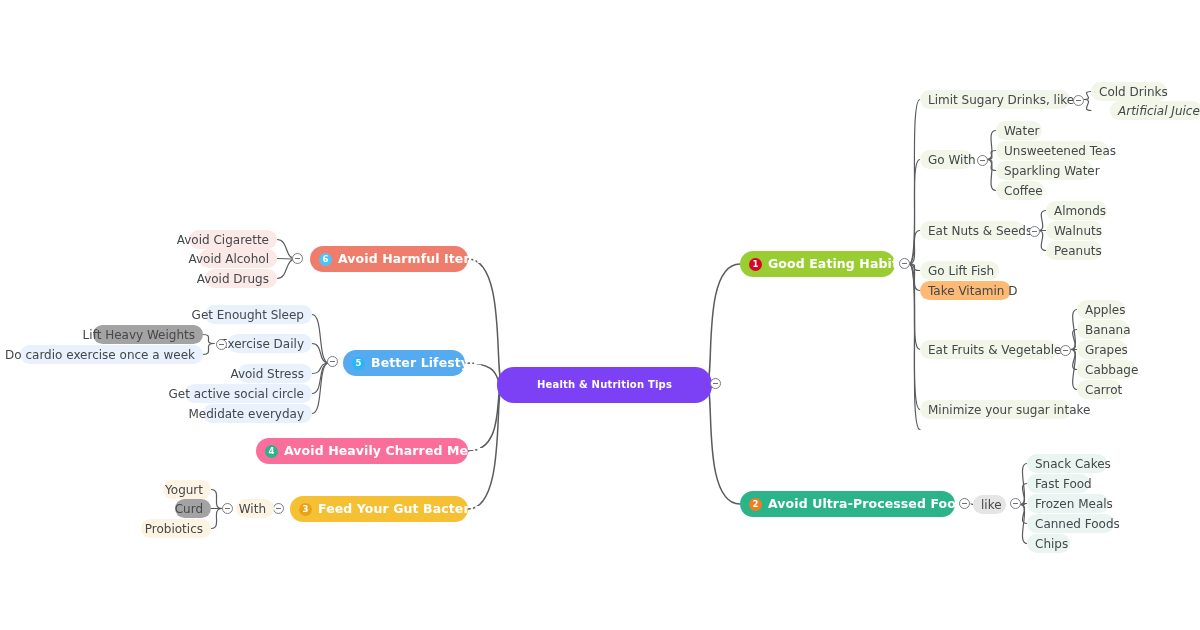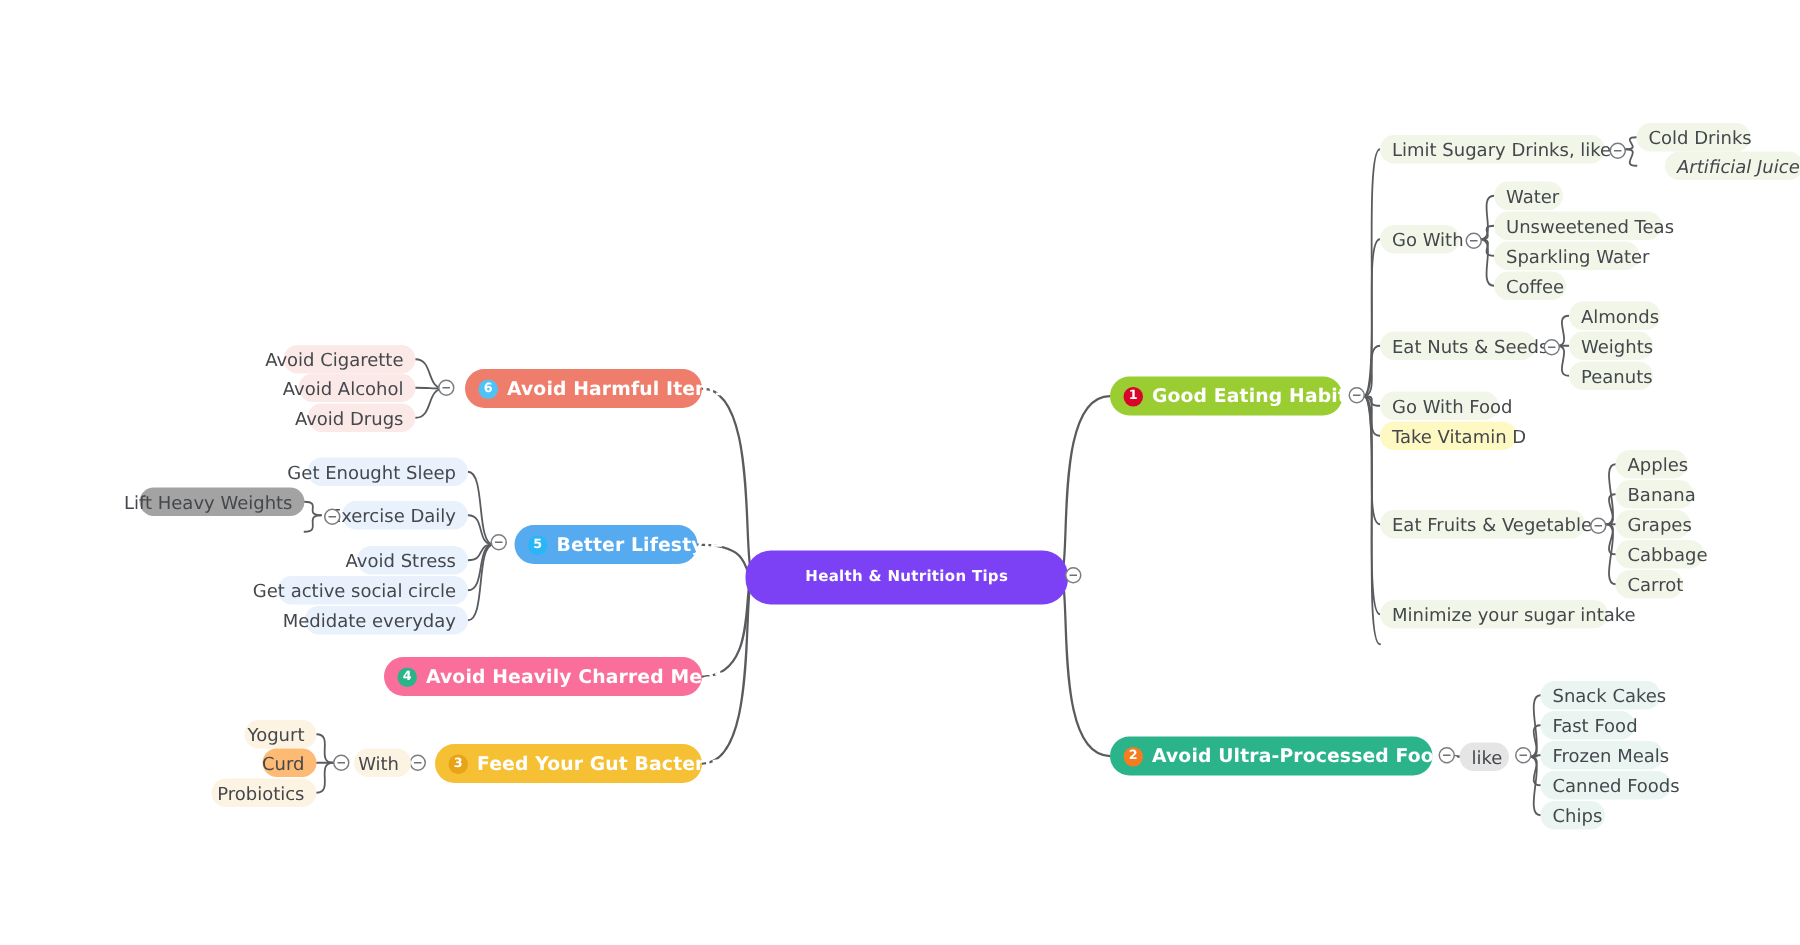--- a/index.html
+++ b/index.html
@@ -123,24 +123,24 @@
     <div class="node sub r" style="left: 1110px; top: 101px; width: 92px; background: rgb(241, 246, 232); font-style: italic;">Artificial Juice</div>
     <div class="node sub r" style="left: 920px; top: 150px; width: 53px; background: rgb(241, 246, 232);">Go With</div>
     <div class="toggle" style="left: 977px; top: 155px;"></div>
     <div class="node sub r" style="left: 996px; top: 121px; width: 46px; background: rgb(241, 246, 232);">Water</div>
     <div class="node sub r" style="left: 996px; top: 141px; width: 112px; background: rgb(241, 246, 232);">Unsweetened Teas</div>
     <div class="node sub r" style="left: 996px; top: 161px; width: 97px; background: rgb(241, 246, 232);">Sparkling Water</div>
     <div class="node sub r" style="left: 996px; top: 181px; width: 48px; background: rgb(241, 246, 232);">Coffee</div>
     <div class="node sub r" style="left: 920px; top: 221px; width: 104px; background: rgb(241, 246, 232);">Eat Nuts &amp; Seeds</div>
     <div class="toggle" style="left: 1029px; top: 226px;"></div>
     <div class="node sub r" style="left: 1046px; top: 201px; width: 61px; background: rgb(241, 246, 232);">Almonds</div>
-    <div class="node sub r" style="left: 1046px; top: 221px; width: 56px; background: rgb(241, 246, 232);">Weights</div>
+    <div class="node sub r" style="left: 1046px; top: 221px; width: 56px; background: rgb(241, 246, 232);">Walnuts</div>
     <div class="node sub r" style="left: 1046px; top: 241px; width: 56px; background: rgb(241, 246, 232);">Peanuts</div>
-    <div class="node sub r" style="left: 920px; top: 261px; width: 79px; background: rgb(241, 246, 232);">Go With Food</div>
-    <div class="node sub r" style="left: 920px; top: 281px; width: 91px; background: #fef9c3;">Take Vitamin D</div>
+    <div class="node sub r" style="left: 920px; top: 261px; width: 79px; background: rgb(241, 246, 232);">Go Lift Fish</div>
+    <div class="node sub r" style="left: 920px; top: 281px; width: 91px; background: #fdba74;">Take Vitamin D</div>
     <div class="node sub r" style="left: 920px; top: 340px; width: 137px; background: rgb(241, 246, 232);">Eat Fruits &amp; Vegetables</div>
     <div class="toggle" style="left: 1060px; top: 345px;"></div>
     <div class="node sub r" style="left: 1077px; top: 300px; width: 48px; background: rgb(241, 246, 232);">Apples</div>
     <div class="node sub r" style="left: 1077px; top: 320px; width: 52px; background: rgb(241, 246, 232);">Banana</div>
     <div class="node sub r" style="left: 1077px; top: 340px; width: 50px; background: rgb(241, 246, 232); text-align: right;">Grapes</div>
     <div class="node sub r" style="left: 1077px; top: 360px; width: 59px; background: rgb(241, 246, 232);">Cabbage</div>
     <div class="node sub r" style="left: 1077px; top: 380px; width: 45px; background: rgb(241, 246, 232);">Carrot</div>
     <div class="node sub r" style="left: 920px; top: 400px; width: 152px; background: rgb(241, 246, 232);">Minimize your sugar intake</div>
     <div class="node branch" style="left: 740px; top: 491px; width: 215px; height: 26px; background: rgb(43, 180, 138);">
       <span class="badge" style="background: rgb(245, 124, 31);">2</span>
@@ -164,30 +164,31 @@
     <div class="node sub l" style="left: 205px; top: 269px; width: 72px; background: rgb(251, 233, 231);">Avoid Drugs</div>
     <div class="node branch" style="left: 343px; top: 350px; width: 122px; height: 26px; background: rgb(85, 170, 240); flex-direction: row;">
       <span class="badge" style="background: rgb(41, 182, 246);">5</span>
       <span>Better Lifestyle</span>
     </div>
     <div class="toggle" style="left: 327px; top: 356px;"></div>
     <div class="node sub l" style="left: 205px; top: 305px; width: 107px; background: rgb(232, 241, 252);">Get Enought Sleep</div>
     <div class="node sub l" style="left: 228px; top: 334px; width: 84px; background: rgb(232, 241, 252);">Exercise Daily</div>
     <div class="toggle" style="left: 216px; top: 339px;"></div>
     <div class="node sub l" style="left: 93px; top: 325px; width: 110px; background: #a3a3a3;">Lift Heavy Weights</div>
+    <div class="node sub l" style="left: 20px; top: 345px; width: 183px; background: rgb(232, 241, 252);">Do cardio exercise once a week</div>
     <div class="node sub l" style="left: 238px; top: 364px; width: 74px; background: rgb(232, 241, 252);">Avoid Stress</div>
     <div class="node sub l" style="left: 185px; top: 384px; width: 127px; background: rgb(232, 241, 252);">Get active social circle</div>
     <div class="node sub l" style="left: 203px; top: 404px; width: 109px; background: rgb(232, 241, 252);">Medidate everyday</div>
     <div class="node branch" style="left: 256px; top: 438px; width: 212px; height: 26px; background: rgb(250, 110, 155); flex-direction: row;">
       <span class="badge" style="background: rgb(43, 180, 138);">4</span>
       <span>Avoid Heavily Charred Meats</span>
     </div>
     <div class="node branch" style="left: 290px; top: 496px; width: 178px; height: 26px; background: rgb(245, 192, 51); flex-direction: row;">
       <span class="badge" style="background: rgb(232, 163, 23);">3</span>
       <span>Feed Your Gut Bacteria</span>
     </div>
     <div class="toggle" style="left: 273px; top: 503px;"></div>
     <div class="node sub l" style="left: 236px; top: 499px; width: 38px; background: rgb(253, 243, 226);">With</div>
     <div class="toggle" style="left: 222px; top: 503px;"></div>
     <div class="node sub l" style="left: 163px; top: 480px; width: 48px; background: rgb(253, 243, 226);">Yogurt</div>
-    <div class="node sub l" style="left: 175px; top: 499px; width: 36px; background: #fdba74;">Curd</div>
+    <div class="node sub l" style="left: 175px; top: 499px; width: 36px; background: #a3a3a3;">Curd</div>
     <div class="node sub l" style="left: 141px; top: 519px; width: 70px; background: rgb(253, 243, 226);">Probiotics</div>
   </div>
 
 </body></html>

